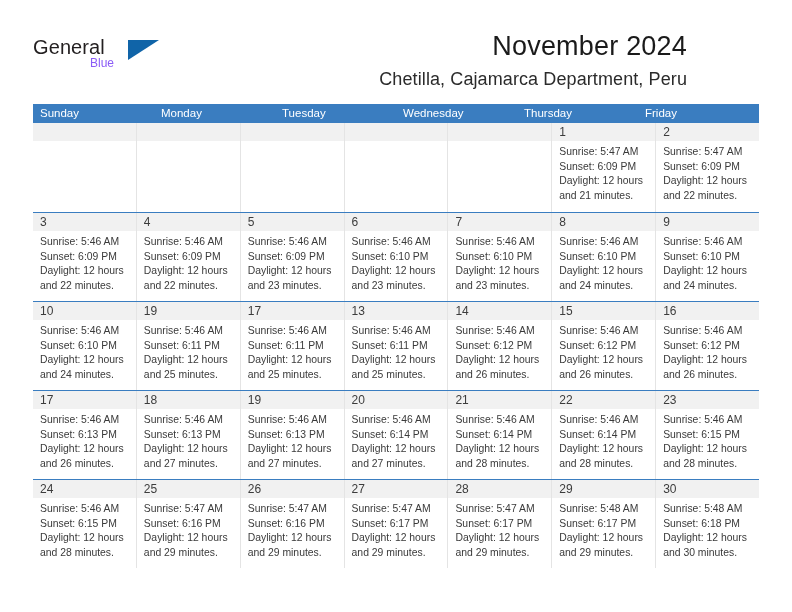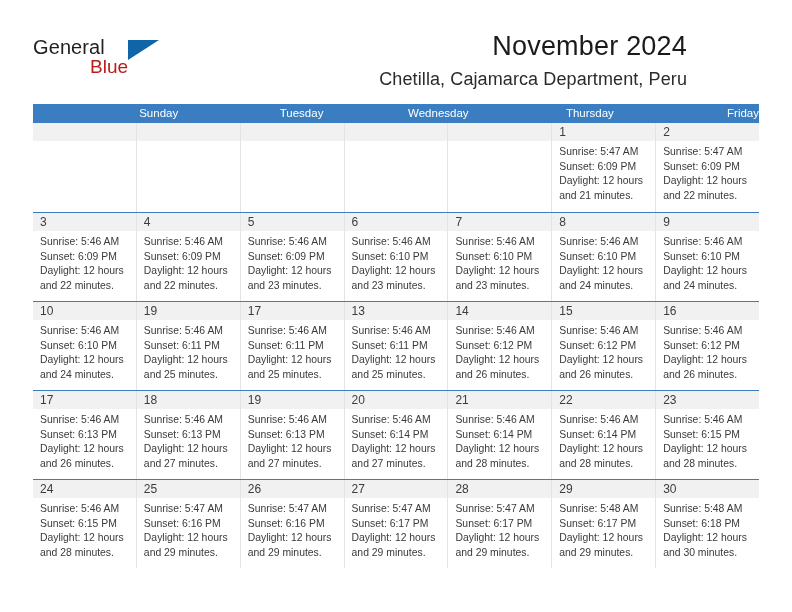--- a/index.html
+++ b/index.html
@@ -42,22 +42,22 @@
     top: 0;
     font-size: 20px;
     letter-spacing: 0.1px;
     color: #231f20;
     font-family: "Liberation Sans", sans-serif;
   }
   .brand-blue {
     position: absolute;
     left: 57px;
     top: 20px;
-    font-size: 19px;
-    color: #b91c1c;
+    font-size: 12px;
+    color: #8b5cf6;
     font-family: "Liberation Sans", sans-serif;
   }
   .brand-triangle {
     position: absolute;
     left: 95px;
     top: 4px;
     width: 0;
     height: 0;
     border-left: 31px solid #1064a8;
     border-bottom: 20px solid transparent;
@@ -88,21 +88,20 @@
   .calendar {
     position: absolute;
     left: 33px;
     top: 104px;
     width: 726px;
   }
   .weekday-row {
     display: flex;
     background: #3a7dc0;
     height: 19px;
-    text-align: right;
   }
   .weekday {
     flex: 1 1 0;
     color: #ffffff;
     font-size: 11.5px;
     line-height: 19px;
     padding-left: 7px;
     box-sizing: border-box;
     white-space: nowrap;
   }
@@ -166,20 +165,21 @@
     <div class="title-block">
       <div class="month-title">November 2024</div>
       <div class="location-title">Chetilla, Cajamarca Department, Peru</div>
     </div>
 
   </div>
 
   <div class="calendar">
     <div class="weekday-row" id="weekday-row">
         <div class="weekday">Sunday</div>
+        <div class="weekday">Monday</div>
         <div class="weekday">Tuesday</div>
         <div class="weekday">Wednesday</div>
         <div class="weekday">Thursday</div>
         <div class="weekday">Friday</div>
       </div>
     <div id="weeks-container">
         <div class="week-row first">
           <div class="day-cell empty">
             <div class="day-number-band">
               <div class="day-number"></div>

